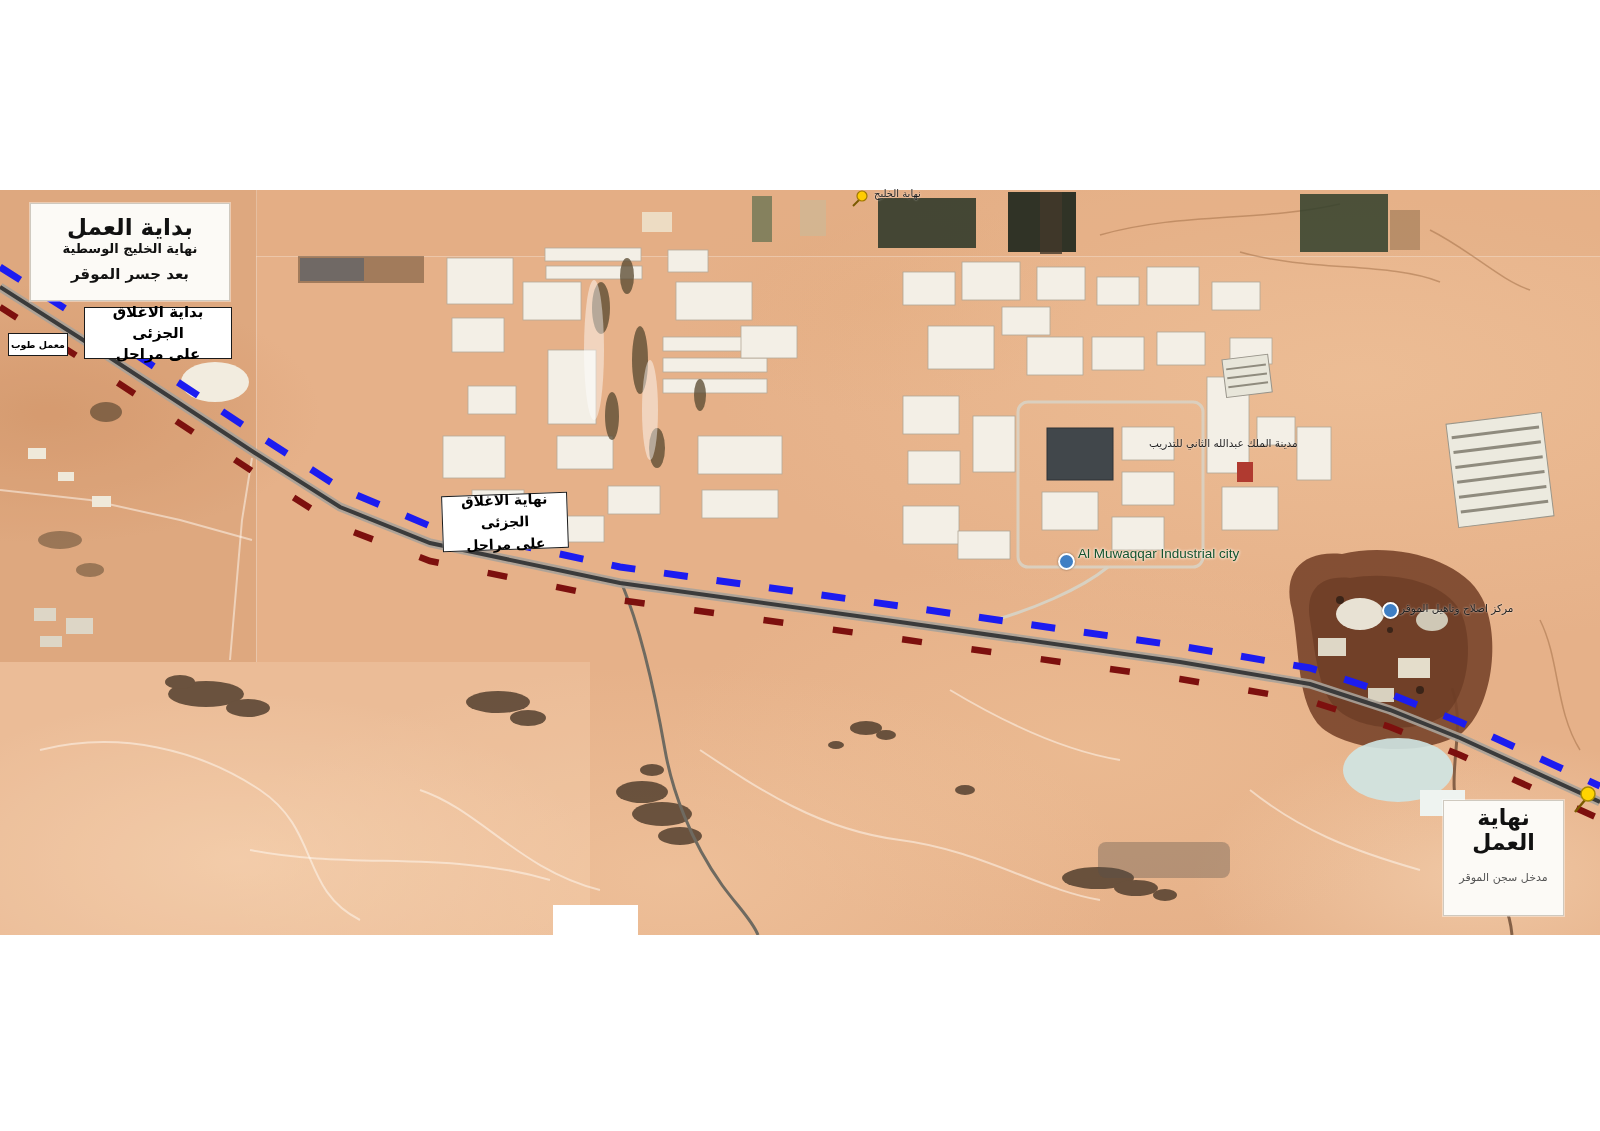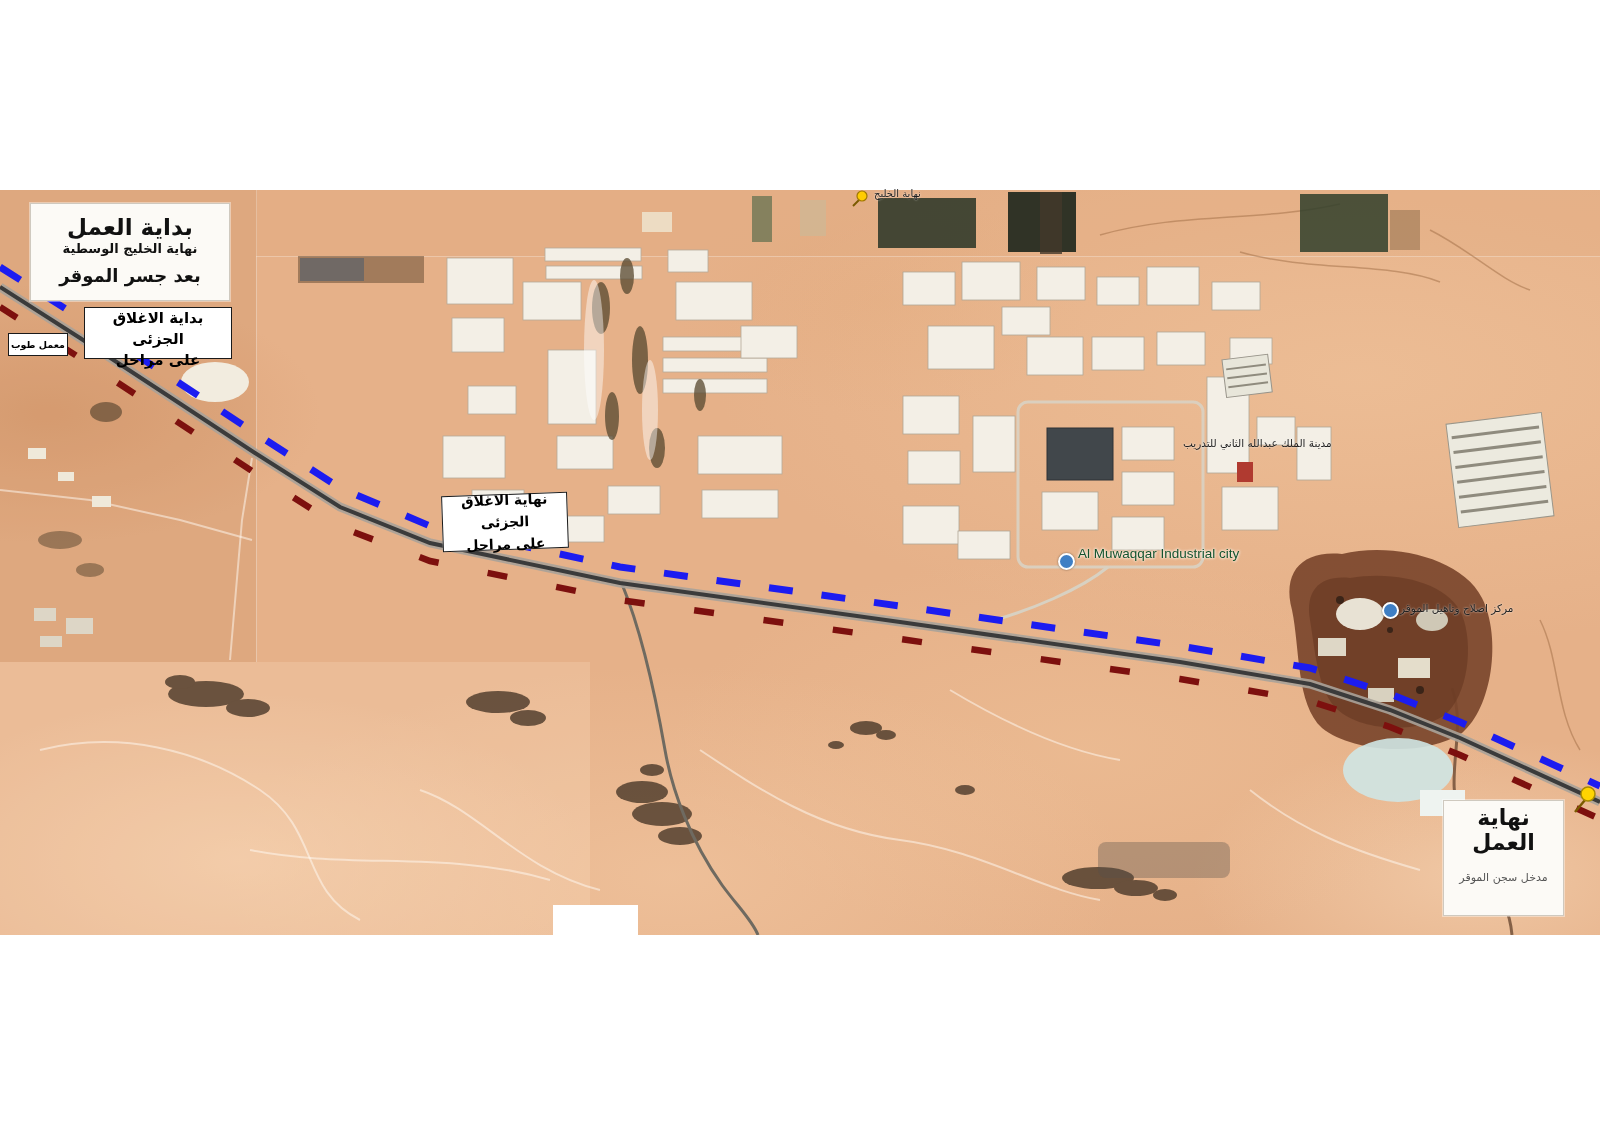--- a/index.html
+++ b/index.html
@@ -25,35 +25,35 @@
   #seam-gap{position:absolute;left:553px;top:905px;width:85px;height:30px;background:#fff;}
   #map svg{position:absolute;left:0;top:0;}
   
   .abox{position:absolute;background:#fcfaf6;border:1px solid #cfc9bf;color:#111;
         text-align:center;direction:rtl;box-shadow:0 0 0 1px rgba(255,255,255,.4);}
   .bbox{position:absolute;background:#ffffff;border:1.5px solid #1a1a1a;color:#000;
         text-align:center;direction:rtl;display:flex;flex-direction:column;justify-content:center;}
   #box-start{left:30px;top:203px;width:198px;height:96px;}
   #box-start .t1{font-size:23px;font-weight:bold;line-height:30px;margin-top:8px;}
   #box-start .t2{font-size:13px;font-weight:bold;line-height:14px;}
-  #box-start .t3{font-size:18px;font-weight:bold;margin-top:9px;}
-  #box-closure-start{left:84px;top:307px;width:146px;height:50px;font-size:15px;font-weight:bold;line-height:21px;justify-content:space-between;}
+  #box-start .t3{font-size:15px;font-weight:bold;margin-top:9px;}
+  #box-closure-start{left:84px;top:307px;width:146px;height:50px;font-size:15px;font-weight:bold;line-height:21px;}
   #label-brick{left:8px;top:333px;width:58px;height:21px;font-size:9.5px;font-weight:bold;line-height:18px;}
   #box-closure-end{left:442px;top:494px;width:124px;height:54px;font-size:14px;font-weight:bold;
                    line-height:22px;transform:rotate(-2deg);}
   #box-training{left:588px;top:468px;width:214px;height:93px;border:2.5px solid #0d0d0d;
                 font-size:14px;font-weight:bold;white-space:nowrap;}
   #box-end{left:1443px;top:800px;width:119px;height:114px;}
   #box-end .t1{font-size:22px;font-weight:bold;margin-top:4px;}
   #box-end .t2{font-size:11px;color:#555;margin-top:16px;}
   
   .maplabel{position:absolute;direction:rtl;color:#1f1f1f;font-weight:normal;
             filter:blur(.35px);text-shadow:0 0 2px rgba(255,255,255,.85);white-space:nowrap;}
   #label-gulf{left:874px;top:188px;font-size:10px;}
-  #label-training-map{left:1183px;top:437px;font-size:10.5px;}
+  #label-training-map{left:1149px;top:437px;font-size:10.5px;}
   #label-prison{left:1400px;top:602px;font-size:10.5px;}
   #label-industrial{position:absolute;left:1078px;top:546px;font-size:13.5px;color:#14532d;
             font-family:"Liberation Sans",sans-serif;filter:blur(.3px);
             text-shadow:0 0 3px #fff,0 0 3px #fff;white-space:nowrap;}
   .placedot{position:absolute;width:13px;height:13px;border-radius:50%;
             background:#3f7fc4;border:2px solid #fff;box-shadow:0 0 2px rgba(0,0,0,.5);}
 </style>
 </head>
 <body>
 

